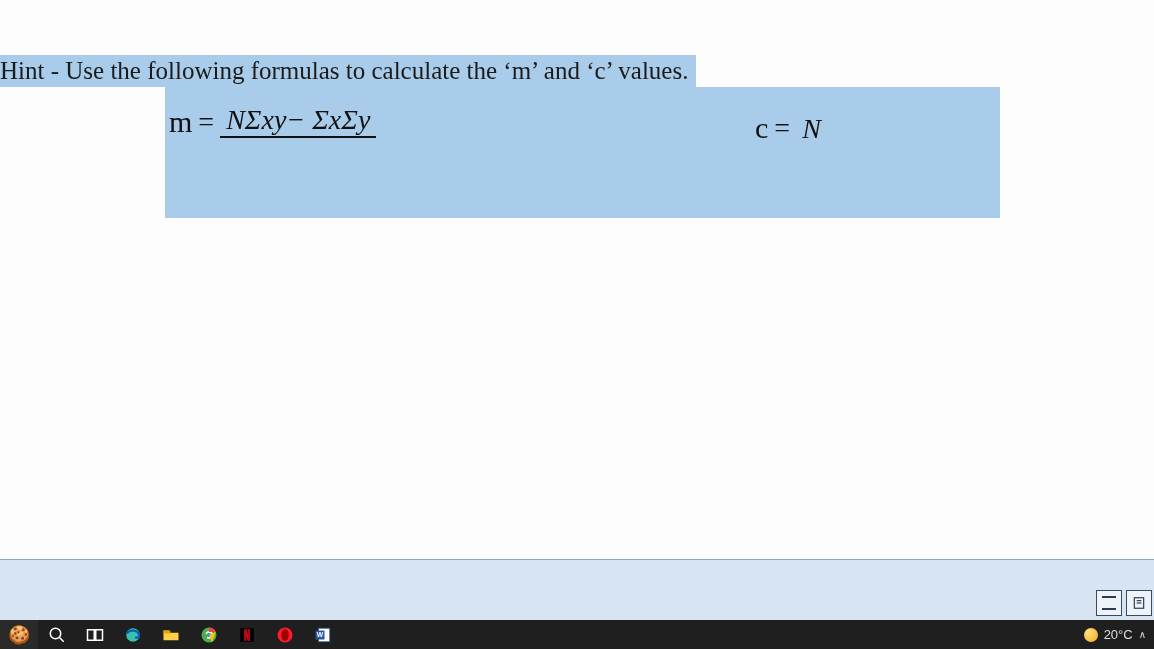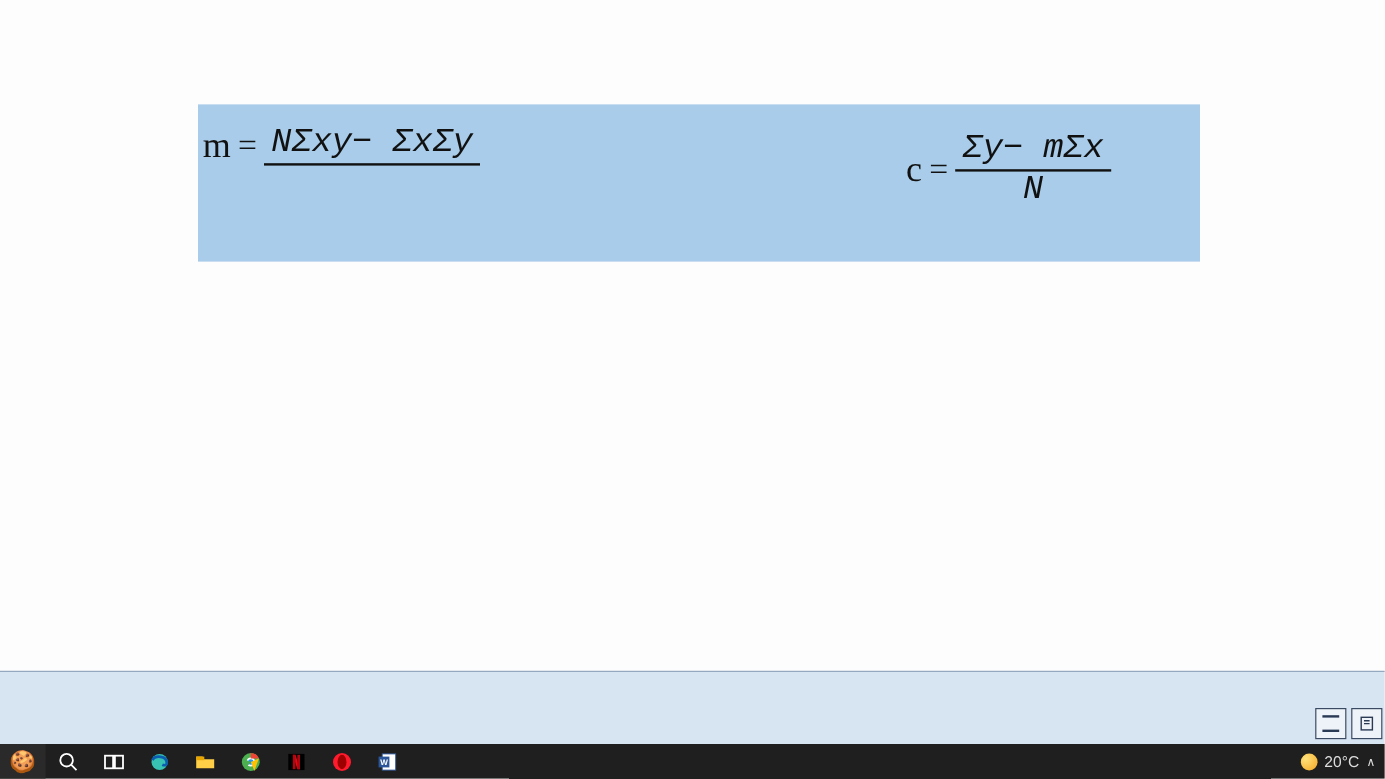--- a/index.html
+++ b/index.html
@@ -2,21 +2,21 @@
 <html><head>
 <meta charset="utf-8">
 <style>
   html,body{margin:0;padding:0;width:1154px;height:649px;overflow:hidden;font-family:"Times New Roman",serif;background:#fff;}
   .page{position:relative;width:1154px;height:649px;background:#fdfdfd;}
   .hint-bar{position:absolute;left:0;top:55px;height:32px;background:#a8cce9;padding-right:8px;display:flex;align-items:center;}
   .hint-text{font-size:25px;color:#1b1b1b;white-space:nowrap;}
   .formula-bar{position:absolute;left:165px;top:87px;width:835px;height:131px;background:#a8cce9;}
   .formula{position:absolute;color:#111;font-style:italic;font-family:"Times New Roman",serif;}
   .normal{font-style:normal;}
-  .frac{display:inline-block;text-align:center;vertical-align:middle;font-family:Liberation Mono, monospace;}
+  .frac{display:inline-block;text-align:left;vertical-align:middle;}
   .frac .num{display:block;border-bottom:2px solid #111;padding:0 6px 2px 6px;line-height:1;}
   .frac .den{display:block;padding:2px 6px 0 6px;line-height:1;}
   .lhs{font-size:30px;}
   .eq{font-style:normal;font-size:28px;padding:0 6px;}
   .sup{font-size:16px;vertical-align:10px;}
   .m-formula{left:4px;top:18px;display:flex;align-items:center;}
   .c-formula{left:590px;top:24px;display:flex;align-items:center;}
   .num,.den{font-size:28px;white-space:nowrap;}
   
   .status-strip{position:absolute;left:0;bottom:29px;width:1154px;height:60px;background:#d7e4f2;border-top:1px solid #94a9bf;}
@@ -31,36 +31,38 @@
   .tb-right{display:flex;align-items:center;gap:6px;padding-right:8px;}
   .weather-dot{width:14px;height:14px;border-radius:50%;background:radial-gradient(circle at 30% 30%,#ffe27a,#f5a623);}
   
   .tb-svg{width:18px;height:18px;display:block;}
 </style>
 </head>
 <body>
 
 <div class="page">
 
+  <div class="hint-bar">
+    <span class="hint-text">Hint - Use the following formulas to calculate the ‘m’ and ‘c’ values.</span>
+  </div>
 
   <div class="formula-bar">
 
     <div class="formula m-formula">
       <span class="lhs normal">m</span>
       <span class="eq">=</span>
       <span class="frac">
         <span class="num">NΣxy− ΣxΣy</span>
       </span>
     </div>
 
     <div class="formula c-formula">
       <span class="lhs normal">c</span>
       <span class="eq">=</span>
       <span class="frac">
-        <span class="num">Σy− mΣx</span>
         <span class="den">N</span>
       </span>
     </div>
 
   </div>
 
   <div class="status-strip">
     <div class="status-icons">
       <div class="sicon lines"></div>
       <div class="sicon">

